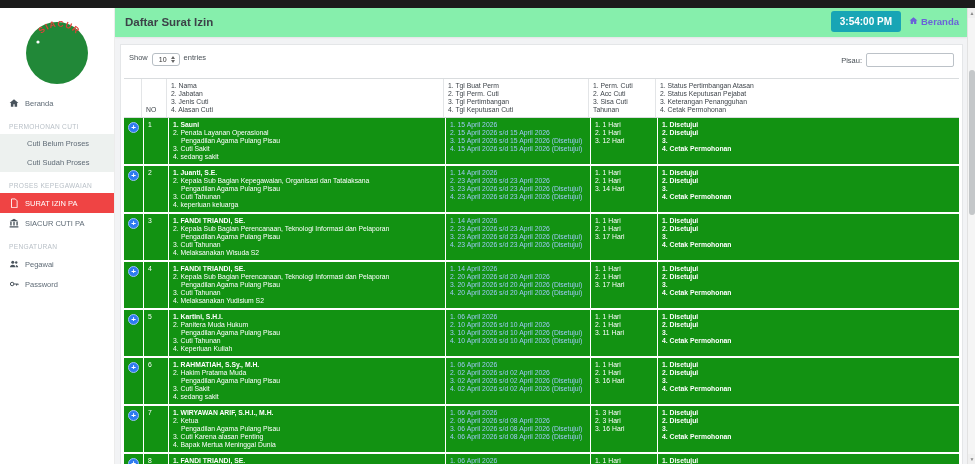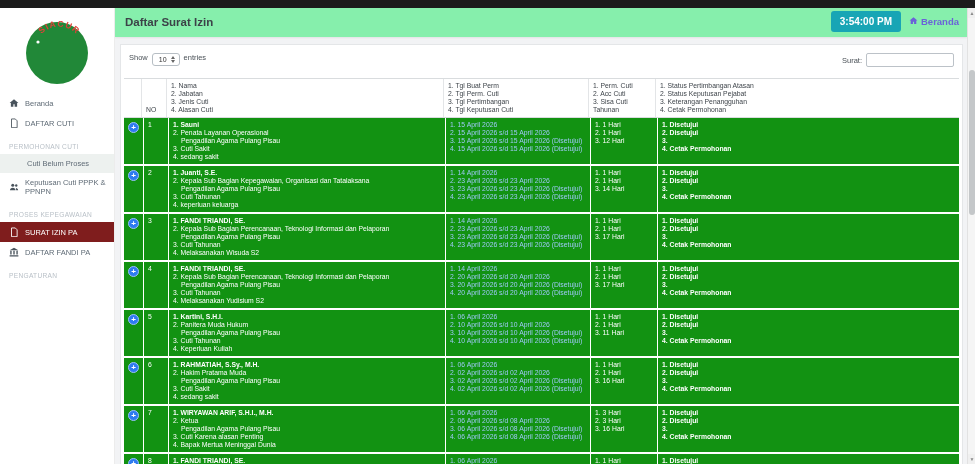--- a/index.html
+++ b/index.html
@@ -11,21 +11,21 @@
 
   
   .sidebar { position:absolute; top:8px; left:0; width:115px; height:456px; background:#fff;
              border-right:1px solid #ececec; z-index:10; }
   .logo-wrap { width:64px; height:64px; margin:13px auto 8px; }
   .nav-item { display:flex; align-items:center; gap:6px; padding:5px 8px 5px 9px; font-size:7.5px;
               color:#5f6b76; cursor:pointer; line-height:9px; }
   .nav-item .nav-icon { flex:0 0 10px; width:10px; height:10px; color:#49535c; }
   .nav-item .nav-icon svg { width:10px; height:10px; display:block; }
   .nav-item.sub { background:#edf1ef; padding-left:27px; }
-  .nav-item.active { background:#7f1d1d; color:#fff; }
+  .nav-item.active { background:#ef4444; color:#fff; }
   .nav-item.active .nav-icon { color:#fff; }
   .nav-section { padding:10px 9px 4px; font-size:6.6px; color:#b9c0c7; letter-spacing:.3px; }
 
   
   .hdr { position:absolute; left:115px; top:8px; width:852px; height:29px; background:#86efac;
          box-shadow:0 1px 2px rgba(0,0,0,.07); z-index:5; }
   .page-title { position:absolute; left:10px; top:8px; font-size:11.5px; font-weight:bold; color:#3c4248; }
   .hdr-right { position:absolute; right:8px; top:3px; display:flex; align-items:center; gap:8px; }
   .clock { background:#18a5b5; color:#fff; font-weight:bold; font-size:10px; padding:5px 9px; border-radius:3px; }
   .home-link { color:#6a62d8; font-size:9.5px; font-weight:bold; display:flex; align-items:center; gap:3px; cursor:pointer; }
@@ -103,61 +103,65 @@
   </div>
   <div>
       <div class="nav-item">
         <span class="nav-icon">
           <svg viewBox="0 0 16 16" fill="currentColor">
             <path d="M8 2 1 8h2v6h4v-4h2v4h4V8h2z"></path>
           </svg>
         </span>
         <span>Beranda</span>
       </div>
-      <div class="nav-item">
+      <div class="nav-section">PERMOHONAN CUTI</div>
+      <div class="nav-item sub">
+        <span>Cuti Belum Proses</span>
+      </div>
+      <div class="nav-item sub">
+        <span>Cuti Sudah Proses</span>
+      </div>
+      <div class="nav-section">PROSES KEPEGAWAIAN</div>
+      <div class="nav-item active">
         <span class="nav-icon">
           <svg viewBox="0 0 16 16">
             <path d="M4 1.5h6l3 3v11H4z" fill="none" stroke="currentColor" stroke-width="1.4"></path>
           </svg>
         </span>
-        <span>DAFTAR CUTI</span>
-      </div>
-      <div class="nav-section">PERMOHONAN CUTI</div>
-      <div class="nav-item sub">
-        <span>Cuti Belum Proses</span>
-      </div>
+        <span>SURAT IZIN PA</span>
+      </div>
+      <div class="nav-item">
+        <span class="nav-icon">
+          <svg viewBox="0 0 16 16" fill="currentColor">
+            <path d="M8 1 1 5h14zM2 6h2.2v6H2zm4.9 0h2.2v6H6.9zm4.9 0H14v6h-2.2zM1 13h14v2H1z"></path>
+          </svg>
+        </span>
+        <span>SIACUR CUTI PA</span>
+      </div>
+      <div class="nav-section">PENGATURAN</div>
       <div class="nav-item">
         <span class="nav-icon">
           <svg viewBox="0 0 16 16" fill="currentColor">
             <circle cx="6" cy="5" r="2.4"></circle>
             <circle cx="11.6" cy="5.6" r="1.9"></circle>
             <path d="M1.5 13c0-2.5 2-4 4.5-4s4.5 1.5 4.5 4z"></path>
             <path d="M11 9.4c2 .1 3.6 1.4 3.6 3.6h-3.1z"></path>
           </svg>
         </span>
-        <span>Keputusan Cuti PPPK &amp; PPNPN</span>
-      </div>
-      <div class="nav-section">PROSES KEPEGAWAIAN</div>
-      <div class="nav-item active">
+        <span>Pegawai</span>
+      </div>
+      <div class="nav-item">
         <span class="nav-icon">
           <svg viewBox="0 0 16 16">
-            <path d="M4 1.5h6l3 3v11H4z" fill="none" stroke="currentColor" stroke-width="1.4"></path>
+            <circle cx="5" cy="8" r="2.8" fill="none" stroke="currentColor" stroke-width="1.6"></circle>
+            <path d="M7.8 8H15M12 8v2.6M14.3 8v1.8" stroke="currentColor" stroke-width="1.5" fill="none"></path>
           </svg>
         </span>
-        <span>SURAT IZIN PA</span>
-      </div>
-      <div class="nav-item">
-        <span class="nav-icon">
-          <svg viewBox="0 0 16 16" fill="currentColor">
-            <path d="M8 1 1 5h14zM2 6h2.2v6H2zm4.9 0h2.2v6H6.9zm4.9 0H14v6h-2.2zM1 13h14v2H1z"></path>
-          </svg>
-        </span>
-        <span>DAFTAR FANDI PA</span>
-      </div>
-      <div class="nav-section">PENGATURAN</div>
+        <span>Password</span>
+      </div>
     </div>
 </nav>
 
 <header class="hdr">
   <div class="page-title">Daftar Surat Izin</div>
   <div class="hdr-right">
     <div class="clock">3:54:00 PM</div>
     <div class="home-link">
       <span>
         <svg viewBox="0 0 16 16" fill="#6a62d8">
@@ -176,21 +180,21 @@
       <span class="select-box">
         <span>10</span>
         <span class="spin">
             <i class="up"></i>
             <i class="dn"></i>
           </span>
       </span>
       <span>entries</span>
     </div>
     <div class="ctl-right">
-      <span>Surat:</span>
+      <span>Pisau:</span>
       <input class="search-input" type="text" style="">
     </div>
   </div>
 
   <div class="tbl">
     <div class="thead">
       <div class="cell c-exp"></div>
       <div class="cell c-no">
         <span class="hline">NO</span>
       </div>

